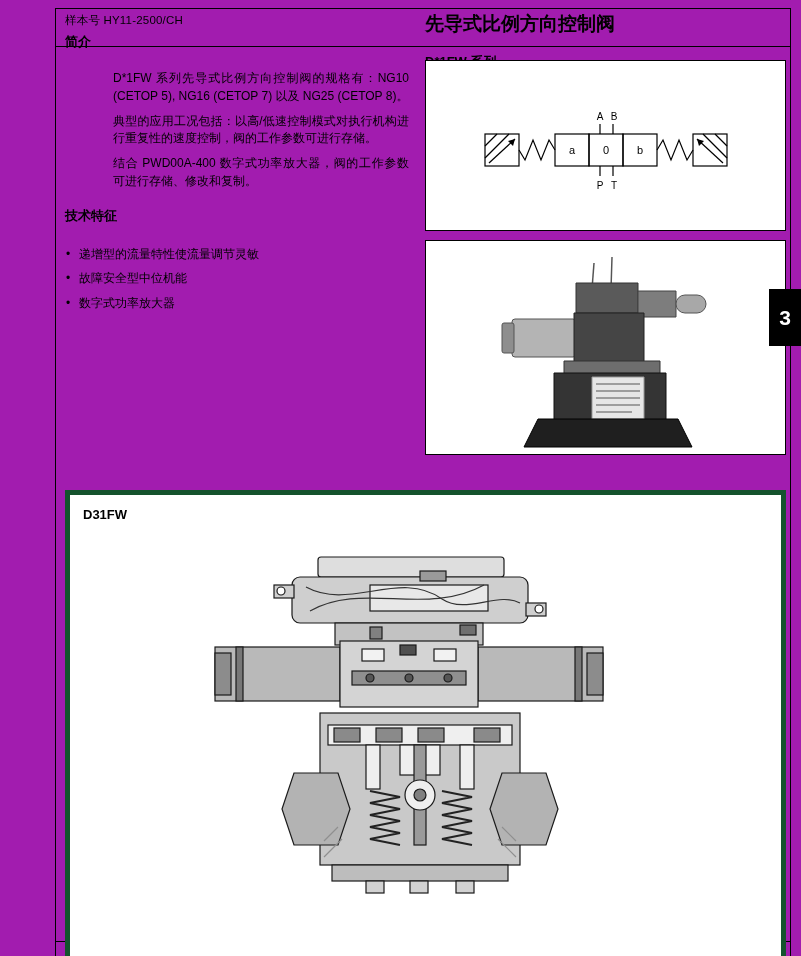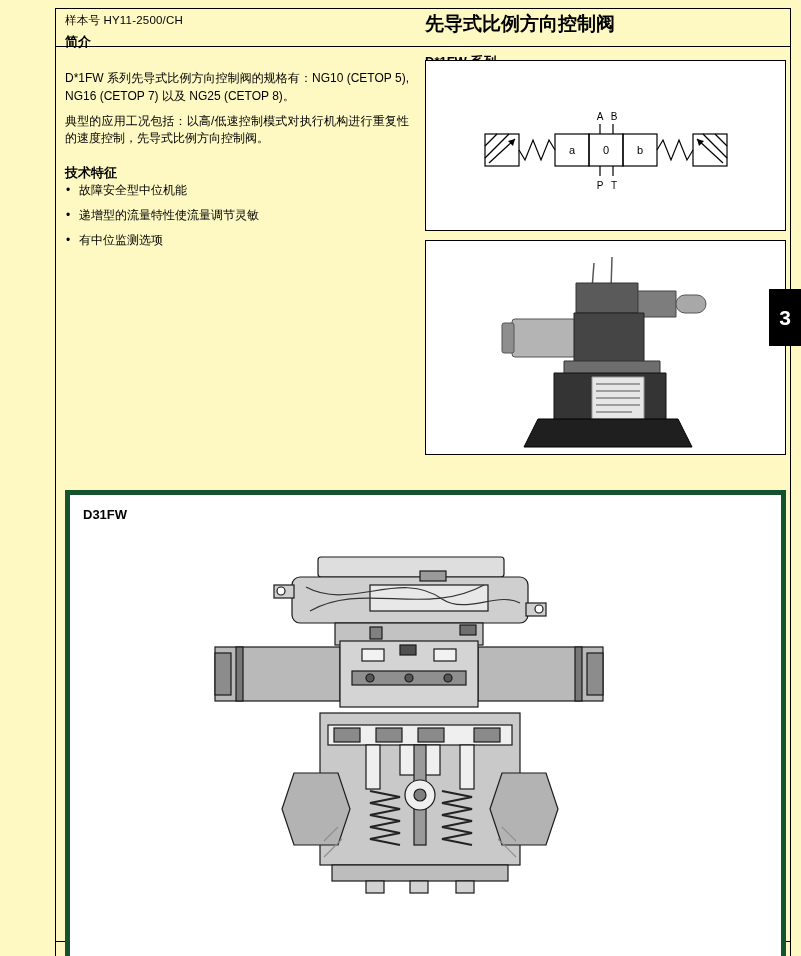--- a/index.html
+++ b/index.html
@@ -1,37 +1,37 @@
 <!DOCTYPE html>
 <html><head>
 <meta charset="utf-8">
 <style>
   * { margin:0; padding:0; box-sizing:border-box; }
   html,body { background:#fff; }
   body { font-family:"Liberation Sans","DejaVu Sans",sans-serif; color:#000; }
-  .page { position:relative; width:801px; height:956px; background:#fef9c3; overflow:hidden; }
+  .page { position:relative; width:801px; height:956px; background:#a21caf; overflow:hidden; }
 
   .vline { position:absolute; top:8px; height:948px; width:1px; background:#000; }
   .vline.left { left:55px; }
   .vline.right { left:790px; }
   .hline { position:absolute; left:56px; width:734px; height:1px; background:#000; }
   .hline.top { top:8px; }
   .hline.under-header { top:46px; }
   .hline.footer { top:941px; }
 
   .header-left { position:absolute; left:65px; top:13px; }
   .doc-number { font-size:11.5px; letter-spacing:.2px; }
   .section-title { font-size:13px; font-weight:bold; margin-top:5px; }
   .header-right { position:absolute; left:425px; top:11px; }
   .product-title { font-size:19px; font-weight:bold; }
   .series-title { font-size:13px; font-weight:bold; margin-top:16px; }
 
   .intro { position:absolute; left:65px; top:70px; width:344px; font-size:12px; line-height:1.48; text-align:justify; }
-  .intro p { margin-bottom:7px; }
-  .features-heading { font-size:13px; font-weight:bold; margin-top:15px; margin-bottom:0; }
+  .intro p { margin-bottom:7px;margin-left:48px; }
+  .features-heading { font-size:13px; font-weight:bold; margin-top:15px; margin-bottom:21px; }
   .features-list { list-style:none; }
   .features-list li { position:relative; padding-left:14px; margin-bottom:7px; }
   .features-list li::before { content:"•"; position:absolute; left:1px; top:0; }
 
   .symbol-box { position:absolute; left:425px; top:60px; width:361px; height:171px; border:1px solid #000; background:#fff; }
   .photo-box { position:absolute; left:425px; top:240px; width:361px; height:215px; border:1px solid #000; background:#fff; }
 
   .tab3 { position:absolute; left:769px; top:289px; width:32px; height:57px; background:#000; color:#fff;
           display:flex; align-items:center; justify-content:center; font-size:21px; font-weight:bold; }
 
@@ -57,26 +57,27 @@
     <div class="section-title">简介</div>
   </div>
 
   <div class="header-right">
     <div class="product-title">先导式比例方向控制阀</div>
     <div class="series-title">D*1FW 系列</div>
   </div>
 
   <div class="intro">
     <p>D*1FW 系列先导式比例方向控制阀的规格有：NG10 (CETOP 5), NG16 (CETOP 7) 以及 NG25 (CETOP 8)。</p>
-    <p>典型的应用工况包括：以高/低速控制模式对执行机构进行重复性的速度控制，先导式比例方向控制阀。</p>
+    <p>典型的应用工况包括：以高/低速控制模式对执行机构进行重复性的速度控制，阀的工作参数可进行存储。</p>
+    <p>结合 PWD00A-400 数字式功率放大器，阀的工作参数可进行存储、修改和复制。</p>
     <div class="features-heading">技术特征</div>
     <ul class="features-list">
+      <li>递增型的流量特性使流量调节灵敏</li>
       <li>故障安全型中位机能</li>
-      <li>递增型的流量特性使流量调节灵敏</li>
-      <li>有中位监测选项</li>
+      <li>数字式功率放大器</li>
     </ul>
   </div>
 
   <div class="symbol-box">
     <svg width="359" height="169" viewBox="0 0 359 169">
 
       <g fill="none" stroke="#000" stroke-width="1.2">
         <rect x="129" y="73" width="34" height="32"></rect>
         <rect x="163" y="73" width="34" height="32"></rect>
         <rect x="197" y="73" width="34" height="32"></rect>

